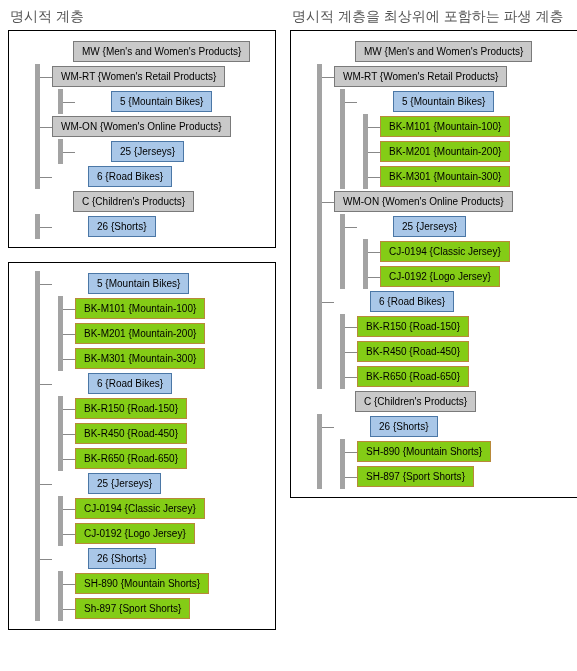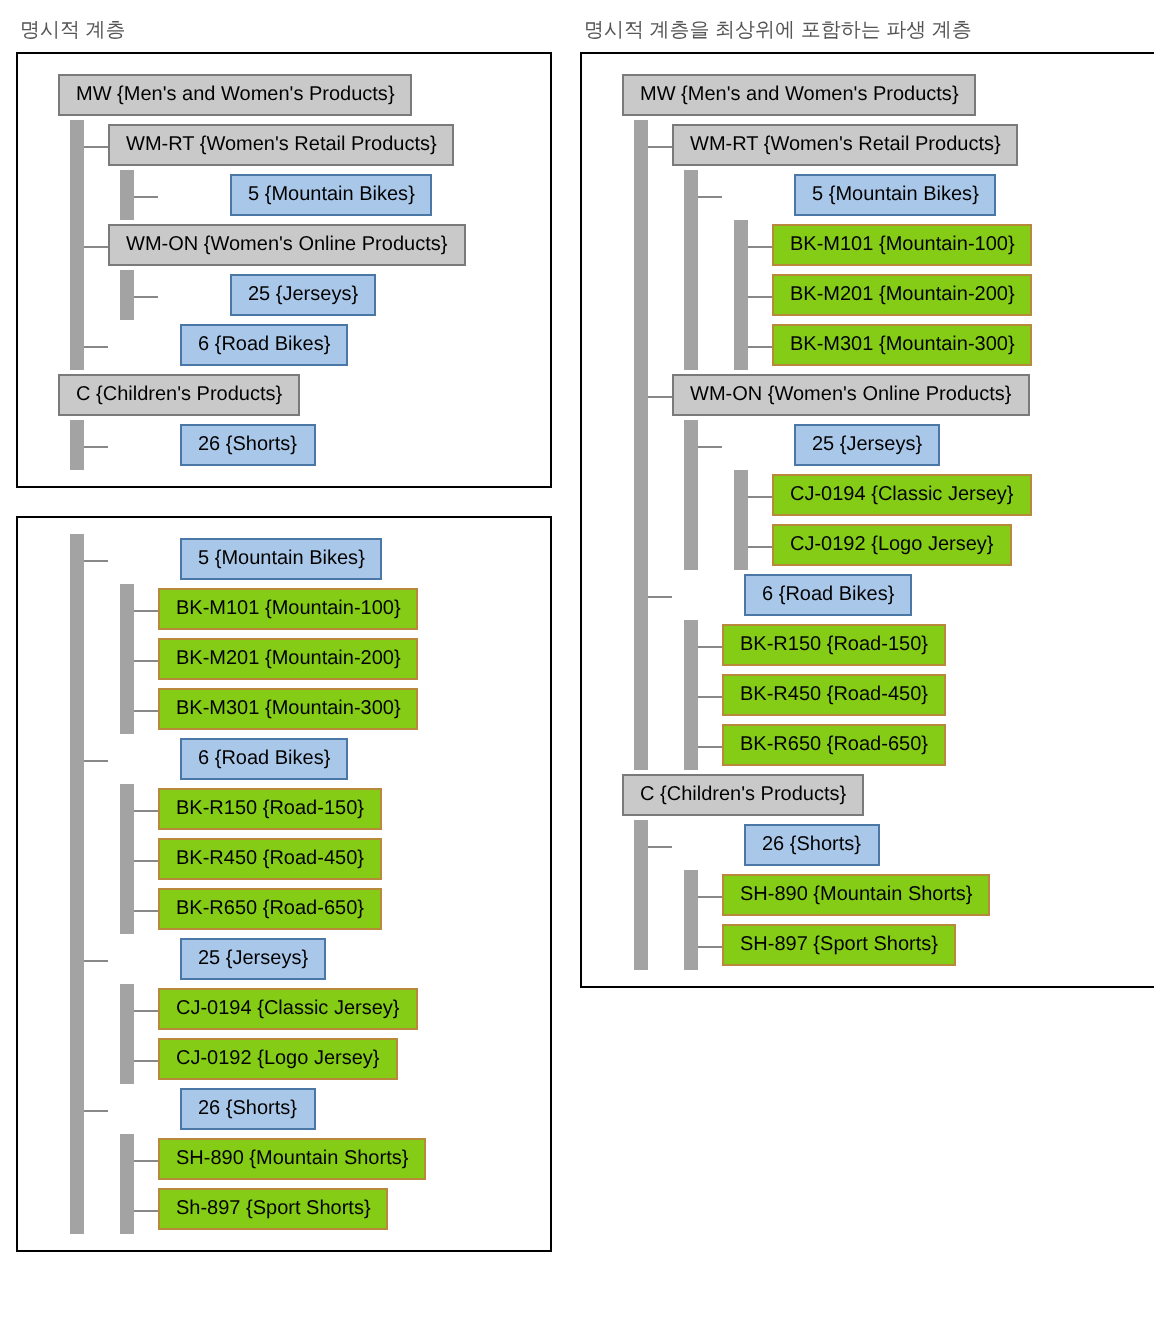--- a/index.html
+++ b/index.html
@@ -12,50 +12,50 @@
     width: 577px;
   }
   .columns {
     display: flex;
     gap: 14px;
   }
   .col { flex: 0 0 auto; }
   .col.left { width: 268px; }
   .col.right { width: 323px; }
   .panel-title {
-    font-size: 10px;
+    font-size: 14px;
     color: #555;
     margin: 0 0 4px 2px;
   }
   .panel {
     border: 1px solid #000;
     padding: 8px 8px 8px 8px;
     margin-bottom: 14px;
   }
   .tree { }
   .children {
     margin-left: 18px;
-    border-left: 7px solid #a3a3a3;
+    border-left: 5px solid #a3a3a3;
     padding-left: 0;
   }
   .node-row {
     position: relative;
     padding: 2px 0 2px 12px;
   }
   .node-row::before {
     content: "";
     position: absolute;
     top: 50%;
     left: 0;
     width: 12px;
     height: 1px;
     background: #888;
   }
   .root > .node-row::before { display: none; }
-  .root > .node-row { padding-left: 12px; }
+  .root > .node-row { padding-left: 12px; margin-left: 44px; }
   .box {
     display: inline-block;
     border: 1px solid #000;
     padding: 3px 8px 3px 8px;
     font-size: 10px;
     line-height: 13px;
     white-space: nowrap;
   }
   .box.grey   { background: #c9c9c9; border-color: #7a7a7a; }
   .box.blue   { background: #a9c7e8; border-color: #4b77a6; margin-left: 36px; }

